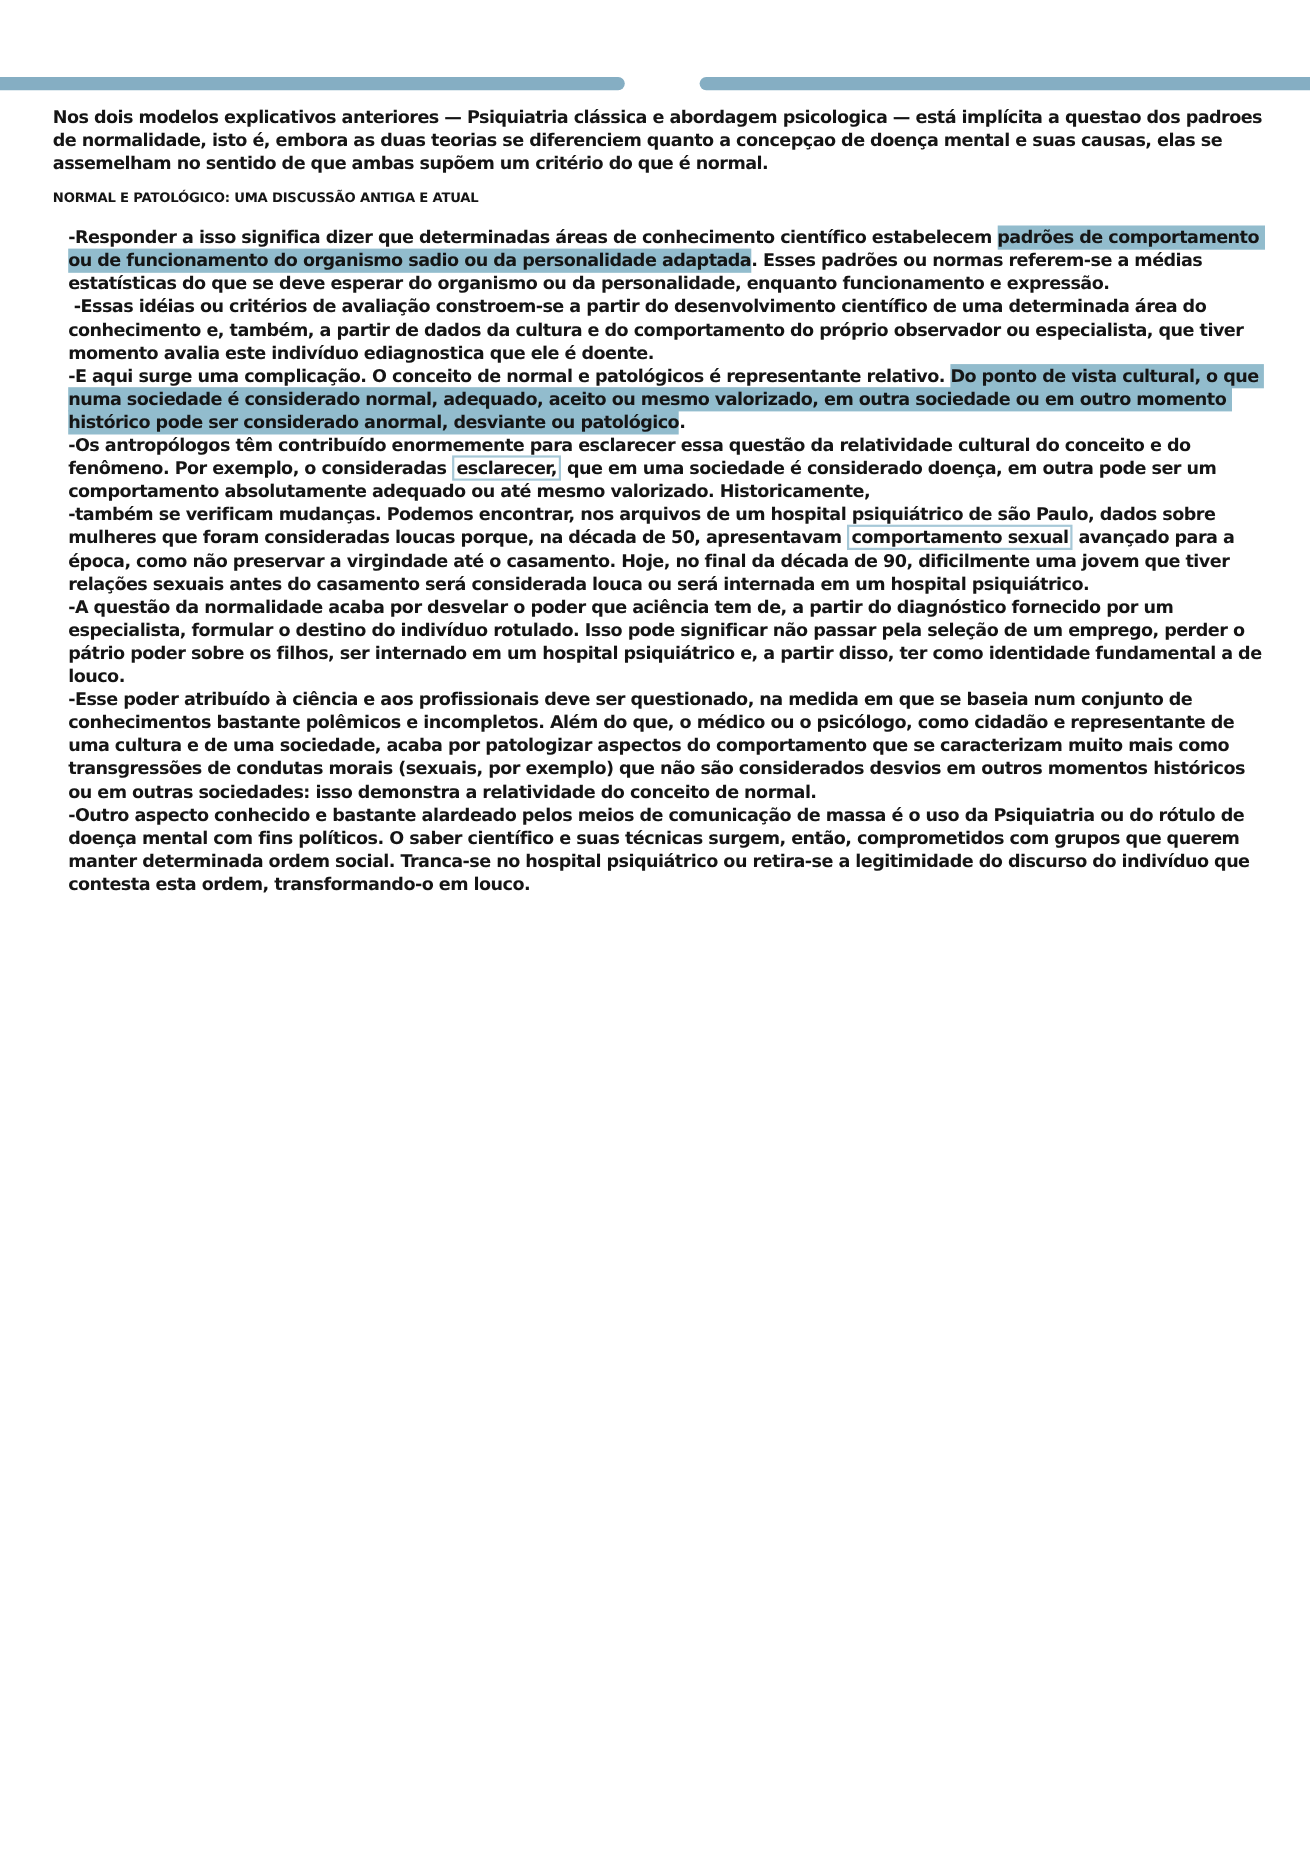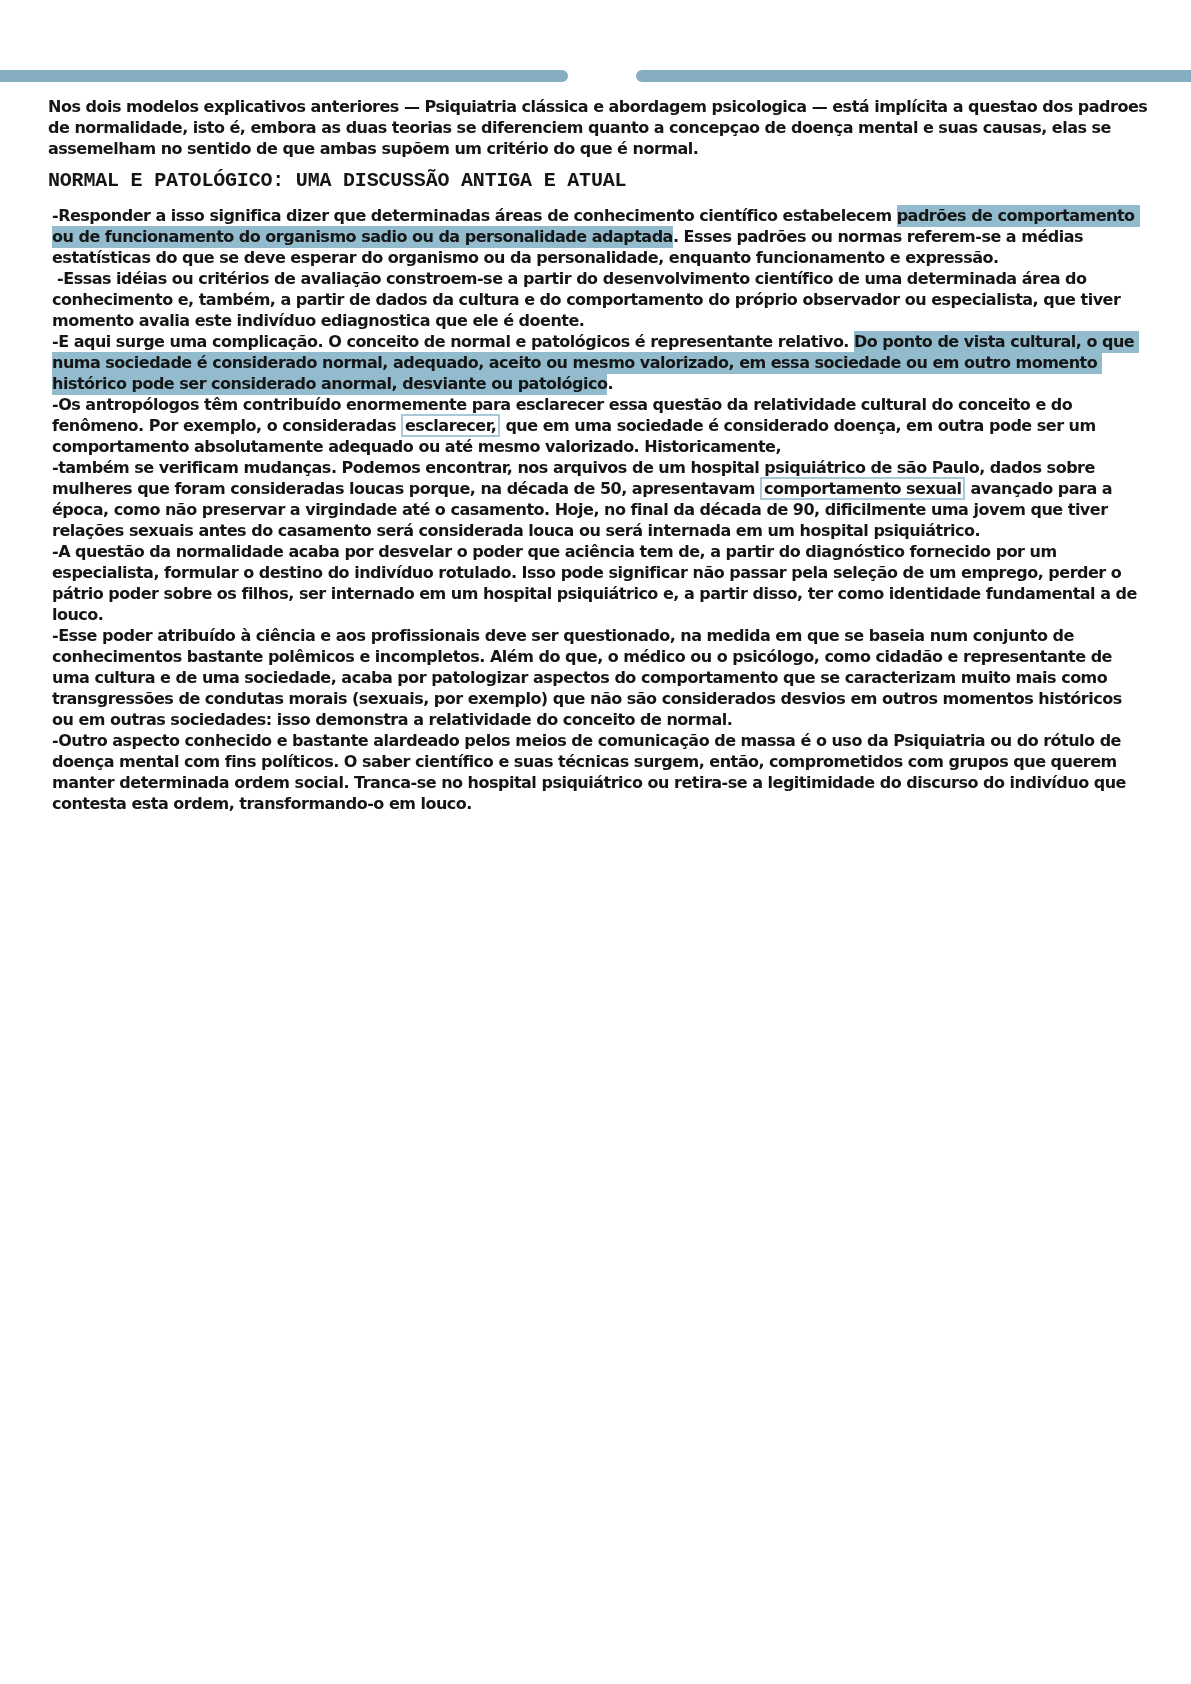--- a/index.html
+++ b/index.html
@@ -28,25 +28,24 @@
     color: var(--text, #151515);
     font-size: 16px;
     font-weight: 700;
     letter-spacing: -0.5px;
     line-height: 21px;
   }
   .intro { white-space: pre-wrap; }
   .heading {
     margin-top: 11px;
     margin-bottom: 14px;
-    font-size: 20px;
+    font-size: 12px;
     letter-spacing: -0.2px;
-    font-family: Liberation Mono, monospace;
   }
-  .paragraph-list { margin-left: 4px; width: 1090px; }
+  .paragraph-list { margin-left: 14px; width: 1090px; }
   .para { white-space: pre-wrap; }
   .hl {
     background: var(--highlight, #92bccd);
     padding: 1px 0 2px 0;
   }
   .boxed {
     border: 2px solid var(--box-border, #a6c8d7);
     padding: 0 2px;
   }
 </style>
@@ -58,21 +57,21 @@
   <div class="bar bar-top-right"></div>
 
   <div class="content">
     <p class="intro">Nos dois modelos explicativos anteriores — Psiquiatria clássica e abordagem psicologica — está implícita a questao dos padroes de normalidade, isto é, embora as duas teorias se diferenciem quanto a concepçao de doença mental e suas causas, elas se assemelham no sentido de que ambas supõem um critério do que é normal.</p>
 
     <h2 class="heading">NORMAL E PATOLÓGICO: UMA DISCUSSÃO ANTIGA E ATUAL</h2>
 
     <div class="paragraph-list">
         <p class="para"><span>-Responder a isso significa dizer que determinadas áreas de conhecimento científico estabelecem </span><span class="hl">padrões de comportamento ou de funcionamento do organismo sadio ou da personalidade adaptada</span><span>. Esses padrões ou normas referem-se a médias estatísticas do que se deve esperar do organismo ou da personalidade, enquanto funcionamento e expressão.</span></p>
         <p class="para"><span> -Essas idéias ou critérios de avaliação constroem-se a partir do desenvolvimento científico de uma determinada área do conhecimento e, também, a partir de dados da cultura e do comportamento do próprio observador ou especialista, que tiver momento avalia este indivíduo ediagnostica que ele é doente.</span></p>
-        <p class="para"><span>-E aqui surge uma complicação. O conceito de normal e patológicos é representante relativo. </span><span class="hl">Do ponto de vista cultural, o que numa sociedade é considerado normal, adequado, aceito ou mesmo valorizado, em essa sociedade ou em outro momento histórico pode ser considerado anormal, desviante ou patológico</span><span>.</span></p>
+        <p class="para"><span>-E aqui surge uma complicação. O conceito de normal e patológicos é representante relativo. </span><span class="hl">Do ponto de vista cultural, o que numa sociedade é considerado normal, adequado, aceito ou mesmo valorizado, em outra sociedade ou em outro momento histórico pode ser considerado anormal, desviante ou patológico</span><span>.</span></p>
         <p class="para"><span>-Os antropólogos têm contribuído enormemente para esclarecer essa questão da relatividade cultural do conceito e do fenômeno. Por exemplo, o consideradas </span><span class="boxed">esclarecer,</span><span> que em uma sociedade é considerado doença, em outra pode ser um comportamento absolutamente adequado ou até mesmo valorizado. Historicamente,</span></p>
         <p class="para"><span>-também se verificam mudanças. Podemos encontrar, nos arquivos de um hospital psiquiátrico de são Paulo, dados sobre mulheres que foram consideradas loucas porque, na década de 50, apresentavam </span><span class="boxed">comportamento sexual</span><span> avançado para a época, como não preservar a virgindade até o casamento. Hoje, no final da década de 90, dificilmente uma jovem que tiver relações sexuais antes do casamento será considerada louca ou será internada em um hospital psiquiátrico.</span></p>
         <p class="para"><span>-A questão da normalidade acaba por desvelar o poder que aciência tem de, a partir do diagnóstico fornecido por um especialista, formular o destino do indivíduo rotulado. Isso pode significar não passar pela seleção de um emprego, perder o pátrio poder sobre os filhos, ser internado em um hospital psiquiátrico e, a partir disso, ter como identidade fundamental a de louco.</span></p>
         <p class="para"><span>-Esse poder atribuído à ciência e aos profissionais deve ser questionado, na medida em que se baseia num conjunto de conhecimentos bastante polêmicos e incompletos. Além do que, o médico ou o psicólogo, como cidadão e representante de uma cultura e de uma sociedade, acaba por patologizar aspectos do comportamento que se caracterizam muito mais como transgressões de condutas morais (sexuais, por exemplo) que não são considerados desvios em outros momentos históricos ou em outras sociedades: isso demonstra a relatividade do conceito de normal.</span></p>
         <p class="para"><span>-Outro aspecto conhecido e bastante alardeado pelos meios de comunicação de massa é o uso da Psiquiatria ou do rótulo de doença mental com fins políticos. O saber científico e suas técnicas surgem, então, comprometidos com grupos que querem manter determinada ordem social. Tranca-se no hospital psiquiátrico ou retira-se a legitimidade do discurso do indivíduo que contesta esta ordem, transformando-o em louco.</span></p>
       </div>
   </div>
 
   <div class="bar bar-bottom"></div>
 </div>

